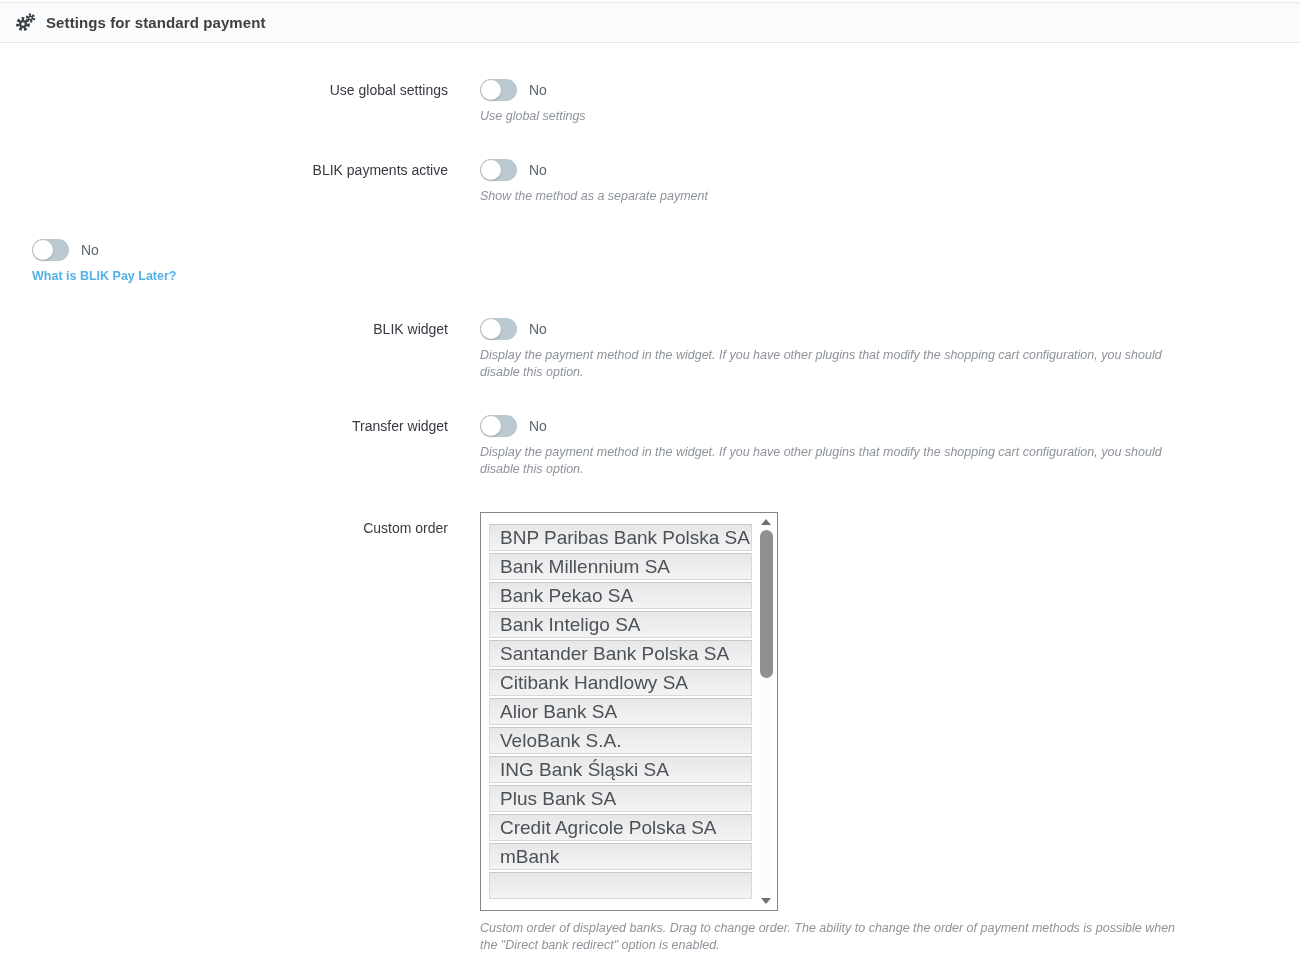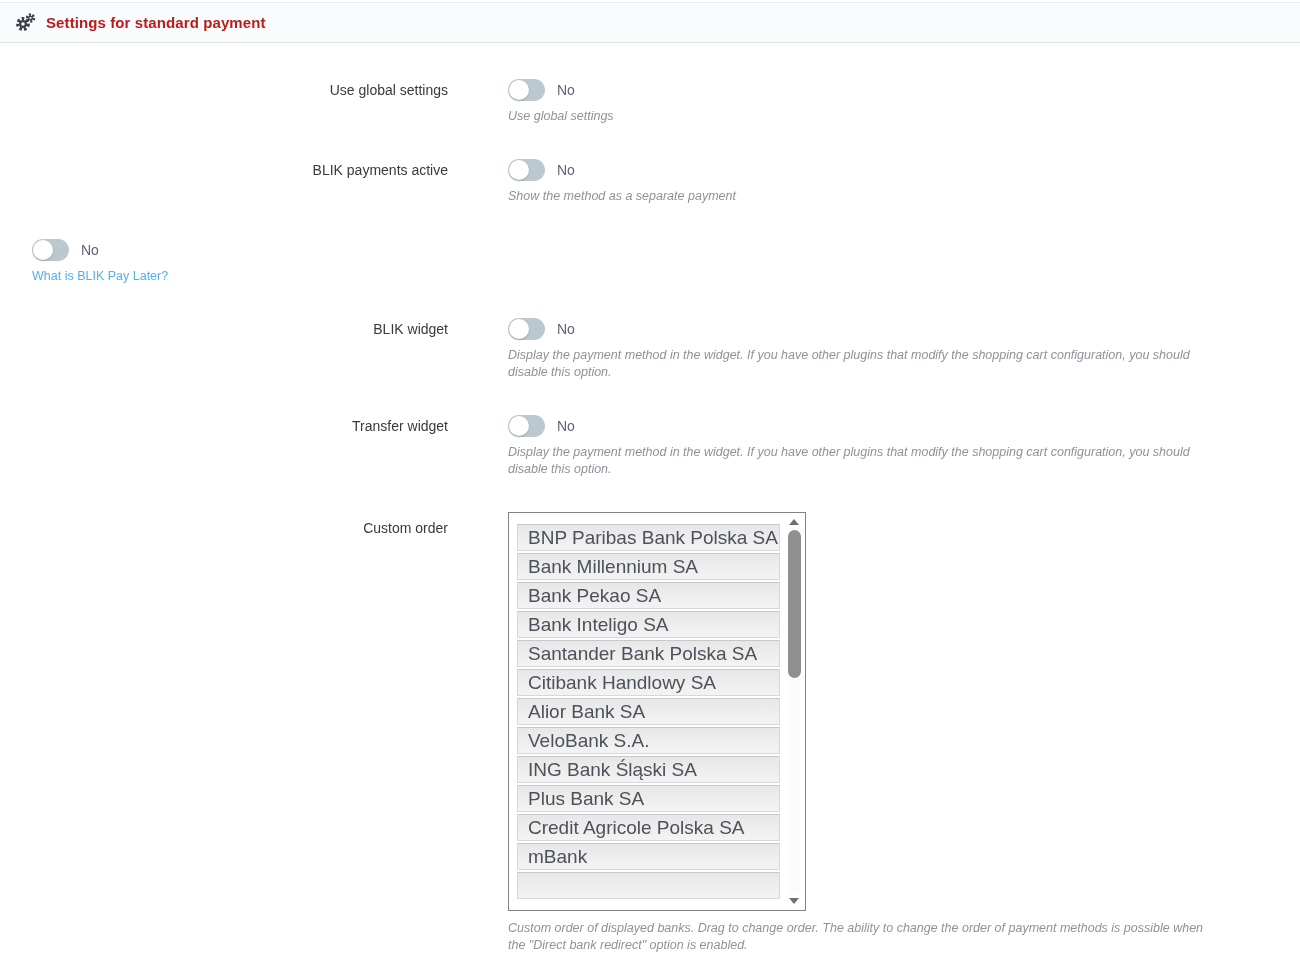--- a/index.html
+++ b/index.html
@@ -6,38 +6,38 @@
   html,body { margin:0; padding:0; background:#fff; }
   body { font-family:"Liberation Sans","DejaVu Sans",sans-serif; color:#363a41; }
   .page { width:1300px; height:980px; background:#fff; overflow:hidden; }
 
   
   .panel-header{
     margin-top:2px; height:41px; background:#fafbfc;
     border-top:1px solid #e6ebf1; border-bottom:1px solid #dfe6ec;
     display:flex; align-items:center; gap:10px; padding:0 15px;
   }
-  .panel-header h1{ margin:0; font-size:15px; font-weight:bold; color:#b91c1c; letter-spacing:.1px; }
+  .panel-header h1{ margin:0; font-size:15px; font-weight:bold; color:#404040; letter-spacing:.1px; }
   .gears{ display:inline-flex; align-items:center; }
 
   
   .form{ padding-top:36px; }
-  .form-row{ display:flex; align-items:flex-start; margin-bottom:34px;gap:28px; }
+  .form-row{ display:flex; align-items:flex-start; margin-bottom:34px; }
   .control-label{ flex:none; width:448px; text-align:right; font-size:14px; color:#363a41; line-height:22px; }
   .control{ margin-left:32px; max-width:700px; }
 
   
   .switch-line{ display:flex; align-items:center; }
   .switch{ width:37px; height:22px; border-radius:12px; background:#bac8cf; position:relative; display:inline-block; cursor:pointer; }
   .knob{ position:absolute; left:1px; top:1px; width:20px; height:20px; border-radius:50%; background:#fff; box-shadow:0 1px 2px rgba(0,0,0,.18); }
   .switch-value{ margin-left:12px; font-size:14px; color:#5b6470; }
 
   
   .help{ font-style:italic; font-size:12.5px; color:#8d939a; margin:7px 0 0; line-height:17px; }
-  .help-link{ display:inline-block; margin-top:8px; font-size:12.5px; color:#54b1e4; text-decoration:none; cursor:pointer; }
+  .help-link{ display:inline-block; margin-top:8px; font-size:12.5px; color:#54b1e4; text-decoration:none; cursor:pointer;font-weight:bold; }
 
   
   .row-custom-order .control-label{ padding-top:5px; }
   .bank-list{ width:298px; height:399px; border:1px solid #848484; background:#fff; position:relative; overflow:hidden; }
   .banks{ list-style:none; margin:0; padding:11px 25px 0 8px; }
   .bank-item{
     height:27px; line-height:25px; margin-bottom:2px; padding-left:10px;
     border:1px solid #d8d8d8; border-top-color:#c8c8c8;
     background:linear-gradient(180deg,#e7e7e7 0%,#eeeeee 55%,#f3f3f3 100%);
     font-size:19px; color:#4c525a; cursor:move; white-space:nowrap; overflow:hidden;

